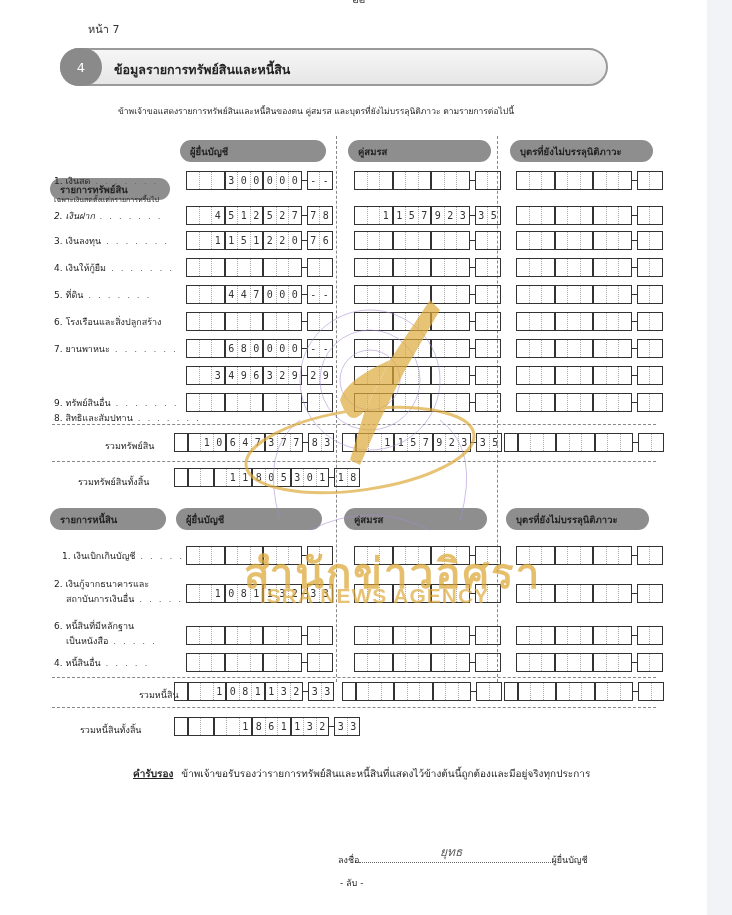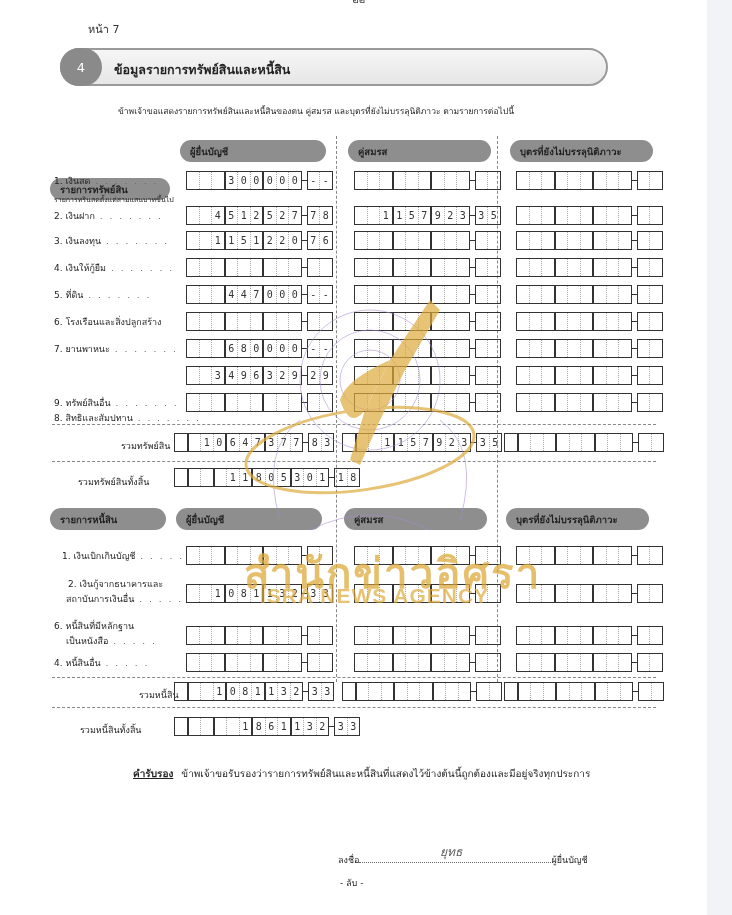--- a/index.html
+++ b/index.html
@@ -121,21 +121,21 @@
         <div class="cell"></div>
         <div class="cell"></div>
         <div class="cell"></div>
       </div>
       <div class="dash"></div>
       <div class="grp">
         <div class="cell"></div>
         <div class="cell"></div>
       </div>
     </div>
-    <div class="label" style="left: 54px; top: 209px;"><span>2. เงินฝาก</span><span class="dots"> . . . . . . .</span></div>
+    <div class="label" style="left: 54px; top: 209px; font-style: italic;"><span>2. เงินฝาก</span><span class="dots"> . . . . . . .</span></div>
     <div class="box" style="left: 186px; top: 206px;">
       <div class="grp">
         <div class="cell"></div>
         <div class="cell"></div>
         <div class="cell">4</div>
       </div>
       <div class="grp">
         <div class="cell">5</div>
         <div class="cell">1</div>
         <div class="cell">2</div>
@@ -659,26 +659,26 @@
         <div class="cell"></div>
       </div>
       <div class="dash"></div>
       <div class="grp">
         <div class="cell"></div>
         <div class="cell"></div>
       </div>
     </div>
   </div>
 
-<div class="sublabel" style="left:54px;top:194px;">รายการทรินสดตั้งแต่สามแสนบาทขึ้นไป</div>
+<div class="sublabel" style="left:54px;top:194px;">เฉพาะเงินสดตั้งแต่ลรายการทรึ้นไป</div>
 
 <div class="hline" style="left:52px;top:424px;width:604px;"></div>
 <div class="hline" style="left:52px;top:461px;width:604px;"></div>
 
-<div class="label" style="left:105px;top:439px;margin-left:16px;">รวมทรัพย์สิน</div>
+<div class="label" style="left:105px;top:439px;">รวมทรัพย์สิน</div>
 <div id="asset-total">
     <div class="box" style="left: 174px; top: 433px;">
       <div class="grp">
         <div class="cell"></div>
       </div>
       <div class="grp">
         <div class="cell"></div>
         <div class="cell">1</div>
         <div class="cell">0</div>
       </div>
@@ -848,21 +848,21 @@
         <div class="cell"></div>
         <div class="cell"></div>
         <div class="cell"></div>
       </div>
       <div class="dash"></div>
       <div class="grp">
         <div class="cell"></div>
         <div class="cell"></div>
       </div>
     </div>
-    <div class="label" style="left: 68px; top: 577px;"><span>2. เงินกู้จากธนาคารและ</span></div>
+    <div class="label" style="left: 54px; top: 577px;"><span>2. เงินกู้จากธนาคารและ</span></div>
     <div class="label" style="left: 66px; top: 592px;"><span>สถาบันการเงินอื่น</span><span class="dots"> . . . . .</span></div>
     <div class="box" style="left: 186px; top: 584px;">
       <div class="grp">
         <div class="cell"></div>
         <div class="cell"></div>
         <div class="cell">1</div>
       </div>
       <div class="grp">
         <div class="cell">0</div>
         <div class="cell">8</div>

